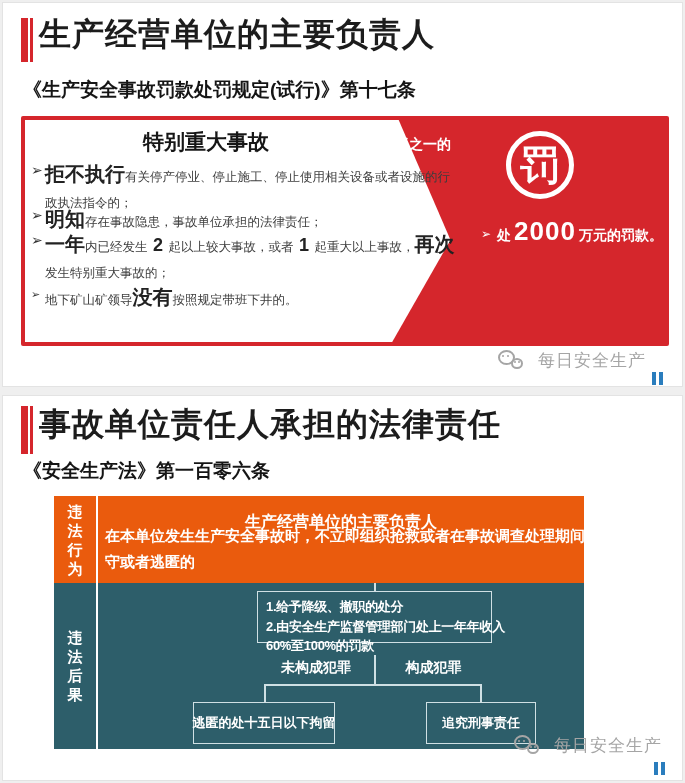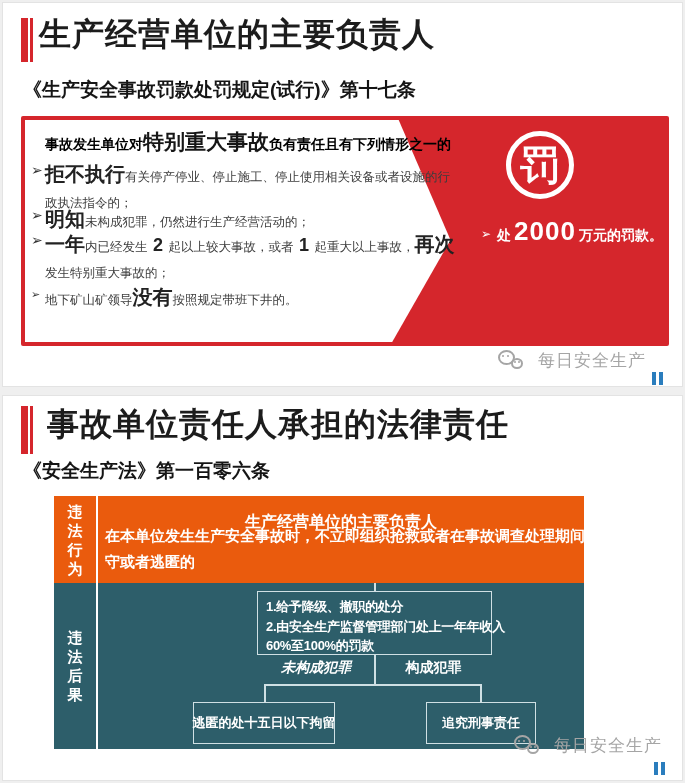--- a/index.html
+++ b/index.html
@@ -19,21 +19,21 @@
   #redbox{position:absolute;left:18px;top:113px;width:648px;height:230px;background:var(--red);border-radius:2px;}
   #whitewedge{position:absolute;left:4px;top:4px;width:432px;height:222px;background:#fff;
       clip-path:polygon(0 0,86.5% 0,98.5% 54%,85% 100%,0 100%);}
   .hdrline{position:absolute;left:24px;top:12px;white-space:nowrap;}
   .bullet{position:absolute;left:10px;padding-left:14px;}
   .bullet .arr{position:absolute;left:0;top:1px;font-size:14px;color:#333;}
   .bullet .arr.small{font-size:11px;top:3px;}
   .bline{white-space:nowrap;line-height:26px;}
   .bline2{white-space:nowrap;line-height:22px;margin-top:1px;}
   .sg{vertical-align:baseline;}
-  .sg-hdr{font-size:14px;font-weight:800;color:#000000;}
+  .sg-hdr{font-size:14px;font-weight:800;color:#ffffff;}
   .sg-bigh{font-size:21px;font-weight:900;color:#161616;}
   .sg-big{font-size:20px;font-weight:900;color:#222;}
   .sg-n{font-size:12.5px;font-weight:500;color:#3d3d3d;}
   .sg-num{font-size:18px;font-weight:900;color:#222;padding:0 2px;}
   .sg-fn{font-size:14px;font-weight:700;color:#fff;}
   .sg-fnum{font-size:26px;font-weight:900;color:#fff;padding:0 3px;letter-spacing:1px;}
   #badge{position:absolute;left:485px;top:15px;width:68px;height:68px;border:5px solid #fff;border-radius:50%;box-sizing:border-box;display:flex;align-items:center;justify-content:center;}
   #badge span{font-size:40px;font-weight:900;color:#fff;}
   #fineline{position:absolute;left:428px;top:100px;white-space:nowrap;margin-left:32px;}
   #fineline .arr{font-size:12px;color:#fff;margin-right:6px;vertical-align:2px;}
@@ -55,24 +55,24 @@
   .trow{position:absolute;left:0;width:530px;display:flex;}
   #row-behavior{top:0;height:87px;background:var(--orange);}
   #row-result{top:87px;height:166px;background:var(--teal);}
   .lblcell{width:42px;flex:0 0 42px;border-right:2.5px solid #fff;display:flex;align-items:center;justify-content:center;}
   .vlabel{width:17px;line-height:19px;font-size:15px;font-weight:700;color:#fff;text-align:center;word-break:break-all;}
   .rowbody{position:relative;flex:1;}
   #beh-title{position:absolute;left:0;top:16px;width:100%;text-align:center;font-size:16px;font-weight:700;color:#fff;}
   .beh-line{position:absolute;left:7px;white-space:nowrap;font-size:15px;font-weight:700;color:#fff;}
   .tline{position:absolute;background:var(--line);}
   .tbox{position:absolute;border:1.5px solid var(--line);box-sizing:border-box;color:#fff;font-weight:700;}
-  #penaltybox{left:159px;top:8px;width:235px;height:64px;padding:5px 0 0 8px;font-size:13px;line-height:1.5;letter-spacing:-0.3px;}
+  #penaltybox{left:159px;top:8px;width:235px;height:52px;padding:5px 0 0 8px;font-size:13px;line-height:1.5;letter-spacing:-0.3px;}
   #penaltybox div{white-space:nowrap;}
   .branch{position:absolute;top:76px;font-size:14px;font-weight:700;color:#fff;text-align:center;}
-  #branch-left{left:159px;width:118px;font-style:italic;}
+  #branch-left{left:159px;width:118px;}
   #branch-right{left:277px;width:117px;}
   #leafL{left:95px;top:119px;width:142px;height:42px;font-size:13px;display:flex;align-items:center;justify-content:center;white-space:nowrap;}
   #leafR{left:328px;top:119px;width:110px;height:42px;font-size:13px;display:flex;align-items:center;justify-content:center;white-space:nowrap;}
 </style>
 </head>
 <body>
 
 <div class="card" id="card1">
   <div class="accent" style="left:18px;top:15px;height:44px;">
       <span class="b1"></span>
@@ -86,21 +86,21 @@
 
     <div class="hdrline"><span class="sg sg-hdr">事故发生单位对</span><span class="sg sg-bigh">特别重大事故</span><span class="sg sg-hdr">负有责任且有下列情形之一的</span></div>
 
     <div class="bullet" style="top:45px;">
       <span class="arr">➢</span>
       <div class="bline"><span class="sg sg-big">拒不执行</span><span class="sg sg-n">有关停产停业、停止施工、停止使用相关设备或者设施的行</span></div>
       <div class="bline2"><span class="sg sg-n">政执法指令的；</span></div>
     </div>
     <div class="bullet" style="top:90px;">
       <span class="arr">➢</span>
-      <div class="bline"><span class="sg sg-big">明知</span><span class="sg sg-n">未构成犯罪，仍然进行生产经营活动的；</span></div>
+      <div class="bline"><span class="sg sg-big">明知</span><span class="sg sg-n">存在事故隐患，事故单位承担的法律责任；</span></div>
     </div>
     <div class="bullet" style="top:115px;">
       <span class="arr">➢</span>
       <div class="bline"><span class="sg sg-big">一年</span><span class="sg sg-n">内已经发生 </span><span class="sg sg-num">2</span><span class="sg sg-n"> 起以上较大事故，或者 </span><span class="sg sg-num">1</span><span class="sg sg-n"> 起重大以上事故，</span><span class="sg sg-big">再次</span></div>
       <div class="bline2"><span class="sg sg-n">发生特别重大事故的；</span></div>
     </div>
     <div class="bullet" style="top:169px;">
       <span class="arr small">➢</span>
       <div class="bline2"><span class="sg sg-n">地下矿山矿领导</span><span class="sg sg-big">没有</span><span class="sg sg-n">按照规定带班下井的。</span></div>
     </div>
@@ -128,21 +128,21 @@
       <i></i>
       <i></i>
     </div>
 </div>
 
 <div class="card" id="card2">
   <div class="accent" style="left:18px;top:10px;height:48px;">
       <span class="b1"></span>
       <span class="b2"></span>
     </div>
-  <div class="big-title" style="left:44px;top:7px;">事故单位责任人承担的法律责任</div>
+  <div class="big-title" style="left:36px;top:7px;">事故单位责任人承担的法律责任</div>
   <div class="sub-title" style="left:20px;top:62px;">《安全生产法》第一百零六条</div>
 
   <div id="tbl">
 
     <div class="trow" id="row-behavior">
       <div class="lblcell">
         <div class="vlabel">违法行为</div>
       </div>
       <div class="rowbody">
         <div id="beh-title">生产经营单位的主要负责人</div>

